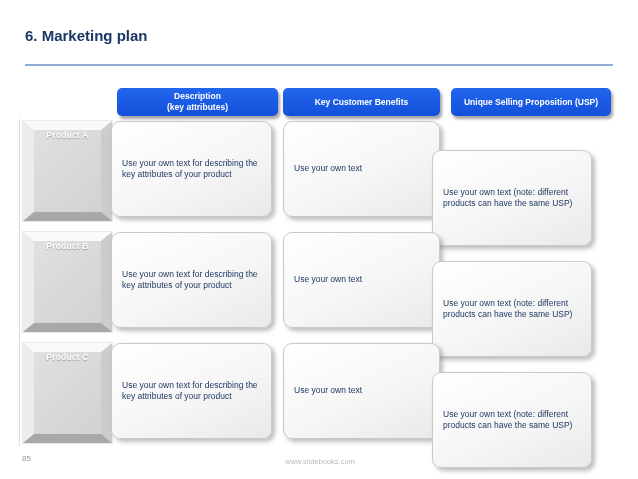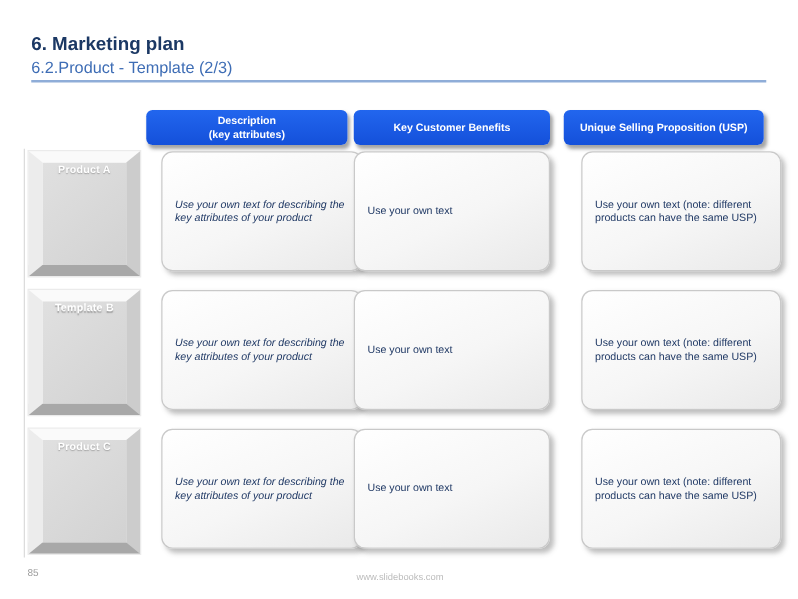--- a/index.html
+++ b/index.html
@@ -51,39 +51,38 @@
   }
   .cell{
     position:absolute;top:0;height:96px;box-sizing:border-box;
     border:1px solid #c9c9c9;border-radius:9px;
     background:linear-gradient(155deg,#ffffff 0%,#f6f6f6 55%,#e9e9e9 100%);
     box-shadow:3px 3px 4px rgba(110,110,110,.45);
     display:flex;align-items:center;
     padding:6px 8px 6px 10px;
     color:#1f3864;font-size:8.5px;line-height:1.3;
   }
-  .c1{left:129px;width:161px;font-style:italic;}
+  .c1{left:111px;width:161px;}
   .c2{left:283px;width:157px;}
-  .c3{left:465px;width:160px;}
+  .c3{left:432px;width:160px;margin-top:29px;}
   
   .page-num{
     position:absolute;left:22px;top:454px;font-size:8px;color:#9d9d9d;
   }
   .footer-url{
     position:absolute;left:1px;top:457px;width:638px;text-align:center;
     font-size:7.5px;color:#bcbcbc;
   }
 </style>
 </head>
 <body>
 
 <div id="slide">
 
   <div class="title">6. Marketing plan</div>
-  <div class="subtitle">6.2.Product - Template (2/3)</div>
   <div class="rule"></div>
 
   <div class="container-edge"></div>
 
   <div class="col-header col1h">Description
 (key attributes)</div>
   <div class="col-header col2h">Key Customer Benefits</div>
   <div class="col-header col3h">Unique Selling Proposition (USP)</div>
 
   <div class="row rA">
@@ -96,21 +95,21 @@
     <div class="cell c2">
       <span>Use your own text</span>
     </div>
     <div class="cell c3">
       <span>Use your own text (note: different products can have the same USP)</span>
     </div>
   </div>
 
   <div class="row rB">
     <div class="product-box">
-      <span class="product-label">Template B</span>
+      <span class="product-label">Product B</span>
     </div>
     <div class="cell c1">
       <span>Use your own text for describing the key attributes of your product</span>
     </div>
     <div class="cell c2">
       <span>Use your own text</span>
     </div>
     <div class="cell c3">
       <span>Use your own text (note: different products can have the same USP)</span>
     </div>

